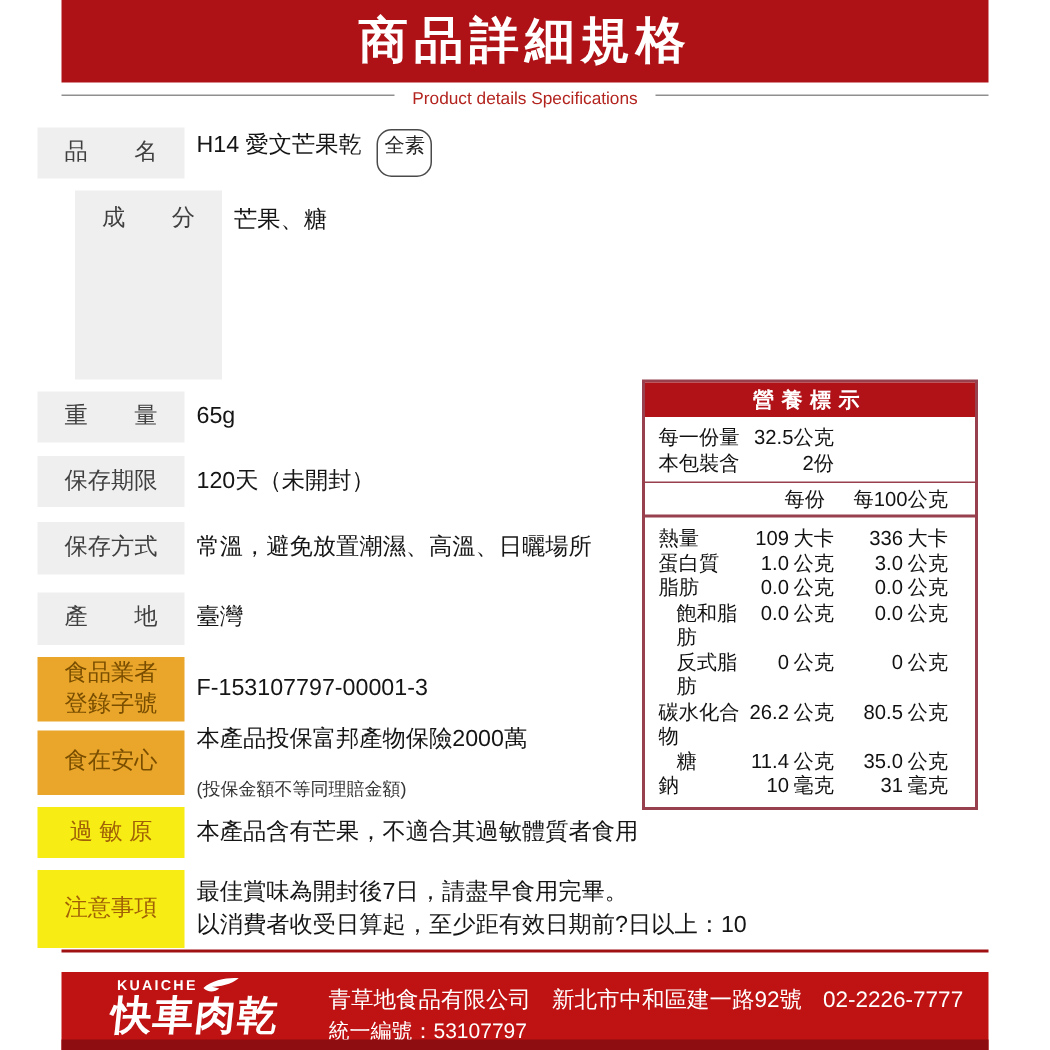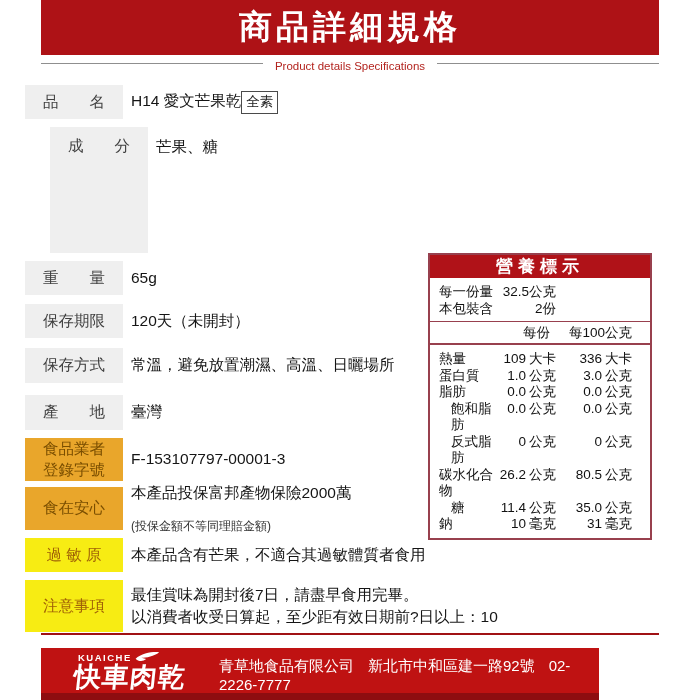--- a/index.html
+++ b/index.html
@@ -20,27 +20,27 @@
   .row { position:absolute; left:25px; right:40px; display:flex; align-items:center; }
   .rlabel { width:98px; height:100%; flex:0 0 98px; display:flex; align-items:center;
             justify-content:center; text-align:center; font-size:15.5px; color:#3f3f3f;
             background:#EFEFEF; line-height:1.3; white-space:pre-line; }
   .rlabel.gold { background:#E9A62B; color:#7A4E00; }
   .rlabel.yellow { background:#F7EC13; color:#a16207; }
   .rvalue { margin-left:8px; flex:1; font-size:15.5px; color:#151515; line-height:1.45; }
   .row.top { align-items:flex-start; }
   .row.top .rlabel { align-items:flex-start; padding-top:9px;margin-left:25px; }
   .row.top .rvalue { padding-top:9px; }
-  .badge { display:inline-block; font-size:13.5px; color:#222;
-           border:1.5px solid #4a4a4a; border-radius:0; padding:0px 4px 1px; }
+  .badge { display:inline-block; margin-left:10px; font-size:13.5px; color:#222;
+           border:1.5px solid #4a4a4a; border-radius:10px; padding:0px 4px 11px; }
   .note { font-size:12px; color:#333; margin-top:14px; }
 
   
   .ntable { position:absolute; left:428px; top:253px; width:224px; border:2px solid #98404E; background:#fff; }
-  .ntitle { background:#B01218; color:#fff; text-align:center; font-size:17px; font-weight:bold;
+  .ntitle { background:#B01218; color:#fff; text-align:center; font-size:14px; font-weight:bold;
             letter-spacing:5px; height:23px; line-height:23px; }
   .nserv { padding:5px 0 4px; }
   .srow { display:flex; padding:0 94px 0 9px; line-height:17px; font-size:13.5px; color:#111; }
   .srow .slabel { flex:1; }
   .srow .sval { text-align:right; }
   .ndiv1 { border-top:1px solid #98404E; }
   .ndiv2 { border-top:2px solid #98404E; }
   .nheadrow { display:flex; padding:0 18px 0 9px; height:21px; line-height:21px; font-size:13.5px; color:#111; }
   .nheadrow .h-name { flex:1; }
   .nheadrow .h-c1 { width:58px; text-align:right; padding-right:4px; }
@@ -52,21 +52,21 @@
   .ncell { display:flex; }
   .c1 { width:58px; }
   .c2 { width:64px; margin-left:12px; }
   .nnum { flex:1; text-align:right; }
   .nunit { width:27px; text-align:right; margin-left:3px; }
 
   
   .footer-rule { position:absolute; left:41px; top:633px; width:618px; border-top:2px solid #A01114; }
 
   
-  .footer { position:absolute; left:41px; top:648px; width:558px; height:52px; background:#BF1212; }
+  .footer { position:absolute; left:41px; top:648px; width:618px; height:52px; background:#BF1212; }
   .footer-strip { position:absolute; left:0; bottom:0; width:100%; height:7px; background:#8E0D10; }
   .logo { position:absolute; left:33px; top:3px; color:#fff; }
   .logo-top { display:flex; align-items:center; margin-left:4px; }
   .logo-en { font-size:9.5px; font-weight:bold; letter-spacing:1.5px; }
   .logo-swoosh { width:26px; height:12px; margin-left:2px; }
   .logo-zh { font-size:27px; font-weight:900; letter-spacing:1px; transform:skewX(-6deg); line-height:1; margin-top:1px; }
   .finfo { position:absolute; left:178px; top:9px; color:#fff; }
   .finfo-line1 { font-size:15px; }
   .finfo-line1 span { margin-right:14px; }
   .finfo-line1 span:last-child { margin-right:0; }

